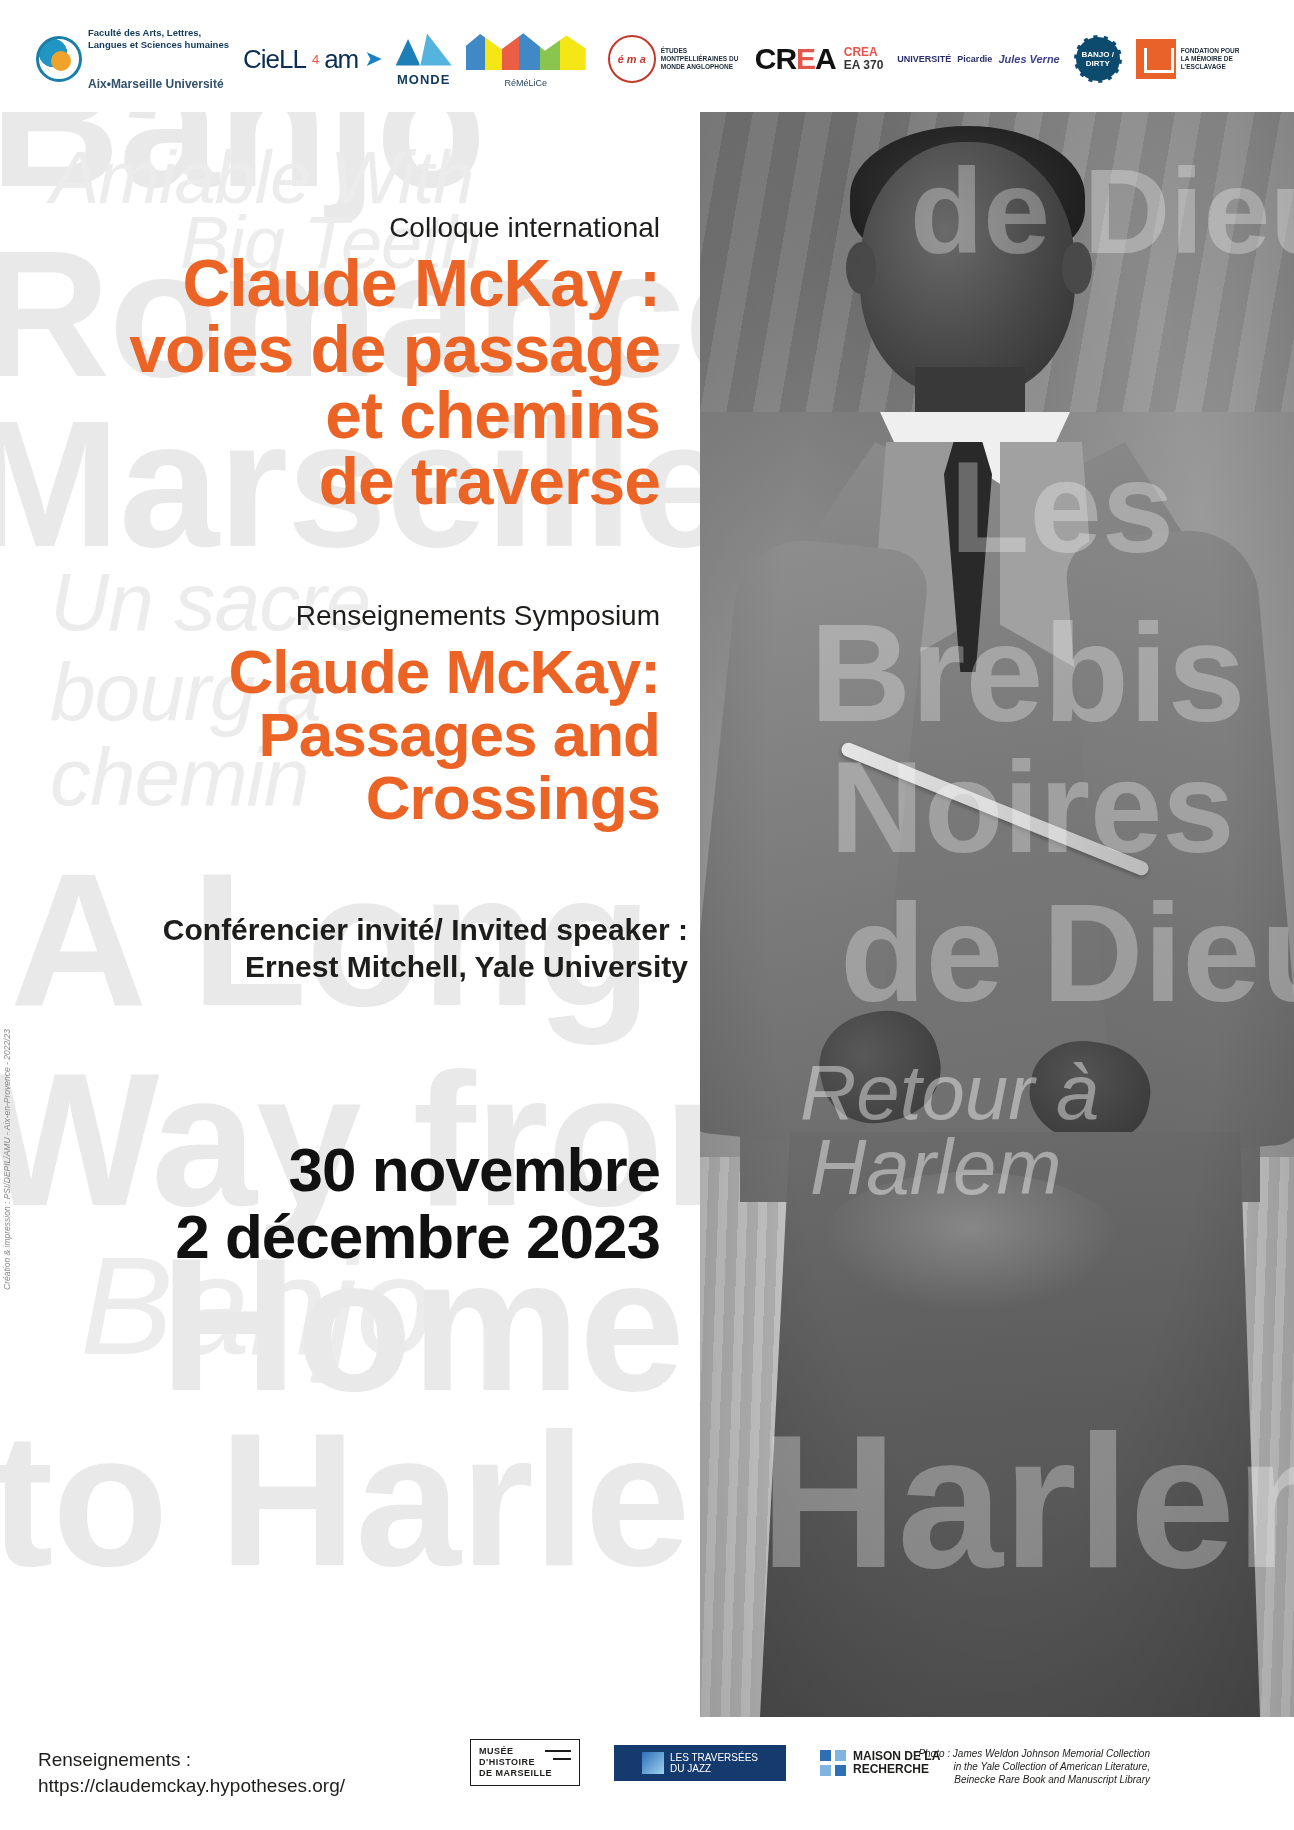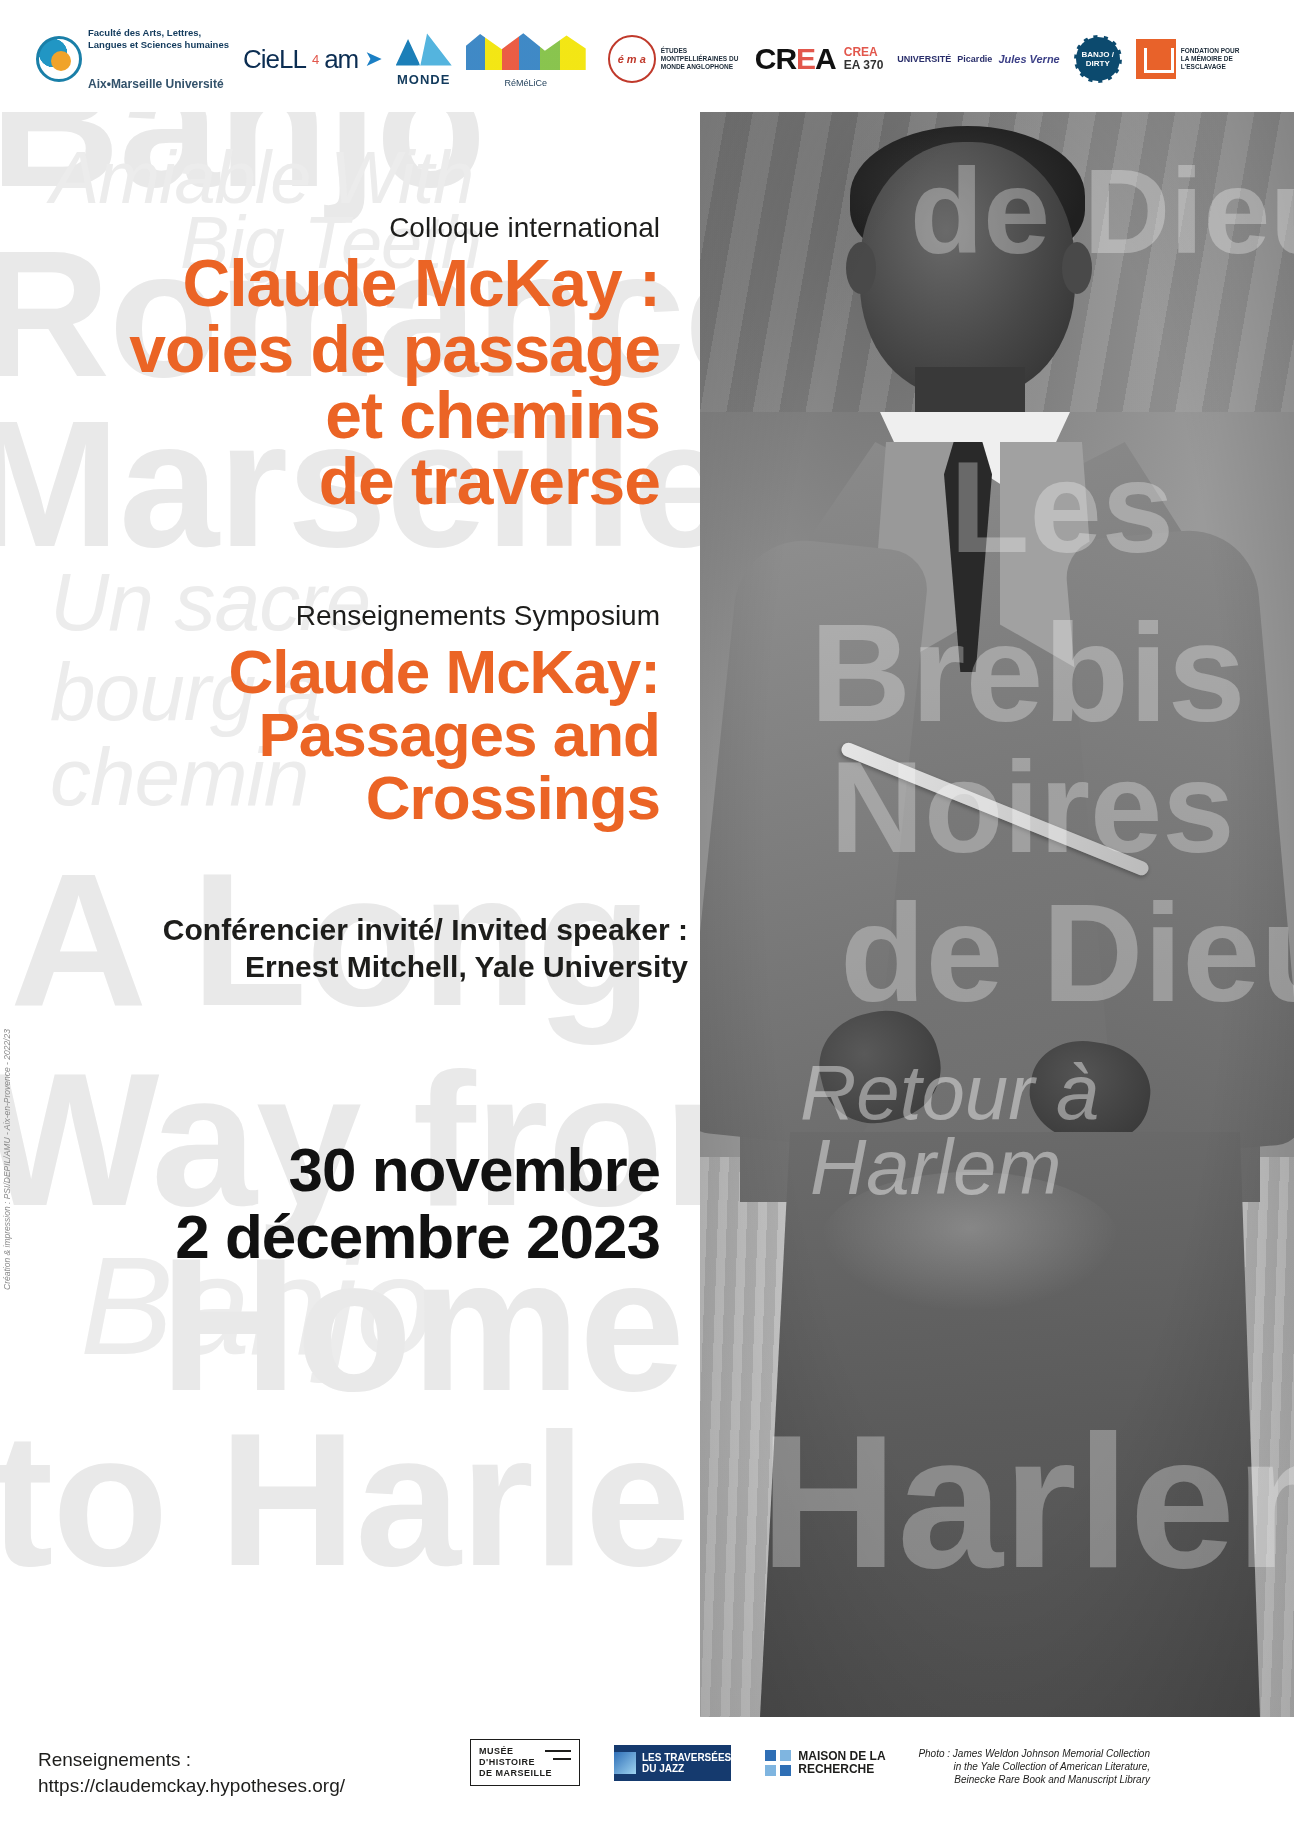--- a/index.html
+++ b/index.html
@@ -265,21 +265,21 @@
   .foot-logos{
     position:absolute;left:470px;top:22px;display:flex;align-items:center;gap:34px;
   }
   .fl-musee{
     border:1.5px solid #1d1d1b;padding:6px 8px;font-size:9px;line-height:11px;
     font-weight:700;color:#1d1d1b;letter-spacing:.5px;position:relative;width:92px;
   }
   .fl-musee .bar{position:absolute;right:8px;top:10px;width:26px;height:2px;background:#1d1d1b;}
   .fl-musee .bar2{position:absolute;right:8px;top:18px;width:18px;height:2px;background:#1d1d1b;}
   .fl-jazz{
-    background:#153a6e;color:#fff;padding:7px 0;font-size:10px;line-height:11px;font-weight:700;
+    background:#153a6e;color:#fff;padding:7px 28px;font-size:10px;line-height:11px;font-weight:400;
     display:flex;align-items:center;gap:6px;
   }
   .fl-jazz .sq{width:22px;height:22px;background:linear-gradient(135deg,#2e6fb7,#9fd3f0);}
   .fl-mdr{display:flex;align-items:center;gap:7px;}
   .fl-mdr .grid{
     width:26px;height:26px;
     background:
       linear-gradient(#2f6fb5 0 0) 0 0/11px 11px no-repeat,
       linear-gradient(#7fb5e0 0 0) 15px 0/11px 11px no-repeat,
       linear-gradient(#7fb5e0 0 0) 0 15px/11px 11px no-repeat,

